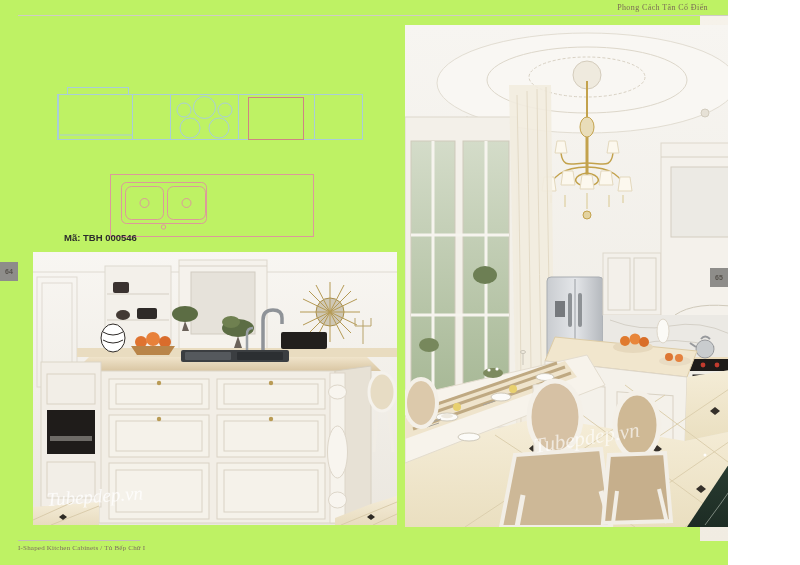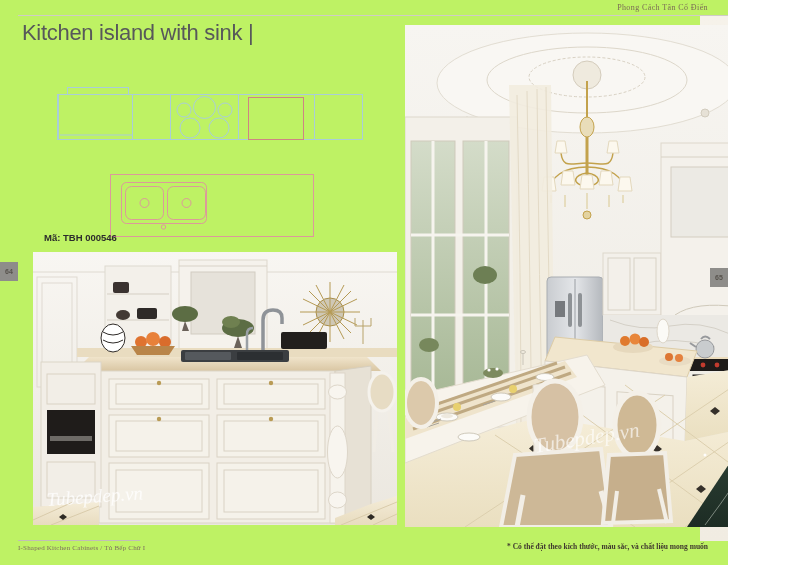--- a/index.html
+++ b/index.html
@@ -11,21 +11,21 @@
   .cream-band { position:absolute; right:0; top:16px; width:28px; height:525px;
     background:linear-gradient(180deg,#f6f2ea,#f1ece2); }
   .top-rule { position:absolute; left:18px; top:15px; width:764px; height:1px; background:#cfccc6; }
   .header-label { position:absolute; right:20px; top:3px; font-family:"Liberation Serif", serif;
     font-size:8px; color:#7b6c56; letter-spacing:.4px; }
   .title { position:absolute; left:22px; top:20px; font-size:22px; font-weight:400;
     color:#57585a; letter-spacing:-.3px; }
   .subtitle { position:absolute; left:22px; top:51px; font-size:12.5px; color:#6d6e70; }
   .drawing1 { position:absolute; left:57px; top:86px; }
   .drawing2 { position:absolute; left:110px; top:171px; }
-  .product-code { position:absolute; left:14px; top:232px; font-size:9.5px; font-weight:bold; color:#2c2c2c;padding-left:30px; }
+  .product-code { position:absolute; left:34px; top:232px; font-size:9.5px; font-weight:bold; color:#2c2c2c;padding-left:30px; }
   .photo { position:absolute; display:block; }
   .photo-left { left:33px; top:252px; }
   .photo-right { left:405px; top:25px; }
   .page-tab { position:absolute; width:18px; height:19px; background:#8e8d8a;
     color:#57534d; font-size:7px; font-weight:bold; display:flex; align-items:center; justify-content:center; }
   .tab-left { left:0; top:262px; }
   .tab-right { right:0; top:268px; }
   .footer-rule { position:absolute; left:18px; top:540px; width:122px; height:1px; background:#c2beb6; }
   .footer-left { position:absolute; left:18px; top:544px; font-family:"Liberation Serif", serif;
     font-size:7px; color:#7d6f5f; letter-spacing:.2px;text-align:center; }
@@ -34,21 +34,20 @@
 </style>
 </head>
 <body>
 
 <div id="page">
 
   <div class="cream-band"></div>
   <div class="top-rule"></div>
   <div class="header-label">Phong Cách Tân Cổ Điển</div>
 
-  <h1 class="title">Kitchen island with sink |</h1>
 
   <svg class="drawing1" width="306" height="56" viewBox="0 0 306 56">
     <g fill="none" stroke="#a9cdd9" stroke-width="1">
       <rect x="0.5" y="8.5" width="305" height="45"></rect>
       <rect x="10.5" y="1.5" width="61" height="7"></rect>
       <rect x="1.5" y="8.5" width="74" height="45"></rect>
       <line x1="3" y1="49" x2="75" y2="49"></line>
       <rect x="113.5" y="8.5" width="68" height="45"></rect>
       <circle cx="127" cy="24" r="7"></circle>
       <circle cx="147.5" cy="21.5" r="11"></circle>
@@ -483,15 +482,14 @@
       <ellipse cx="16" cy="378" rx="16" ry="24" fill="#dcc9ab" stroke="#f4f0e8" stroke-width="4"></ellipse>
     </g>
     <text x="130" y="428" transform="rotate(-9 130 428)" font-family="Liberation Serif, serif" font-style="italic" font-size="21" fill="#ffffff" opacity="0.65">Tubepdep.vn</text>
   </svg>
 
   <div class="page-tab tab-left">64</div>
   <div class="page-tab tab-right">65</div>
 
   <div class="footer-rule"></div>
   <div class="footer-left">I-Shaped Kitchen Cabinets  /  Tủ Bếp Chữ I</div>
-  <div class="footer-right">* Có thể đặt theo kích thước, màu sắc, và chất liệu mong muốn</div>
 
 </div>
 
 </body></html>

